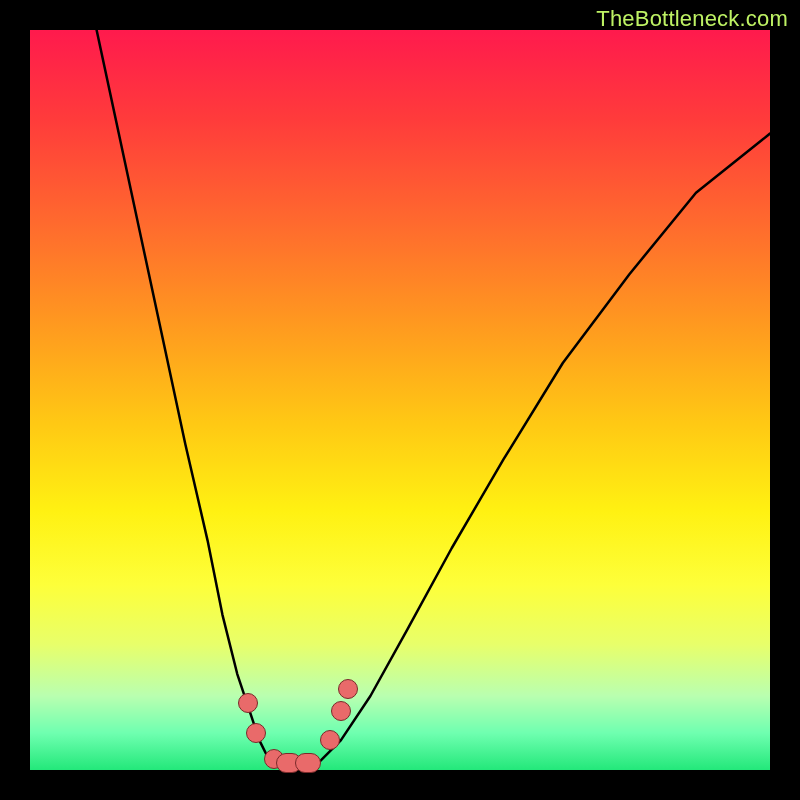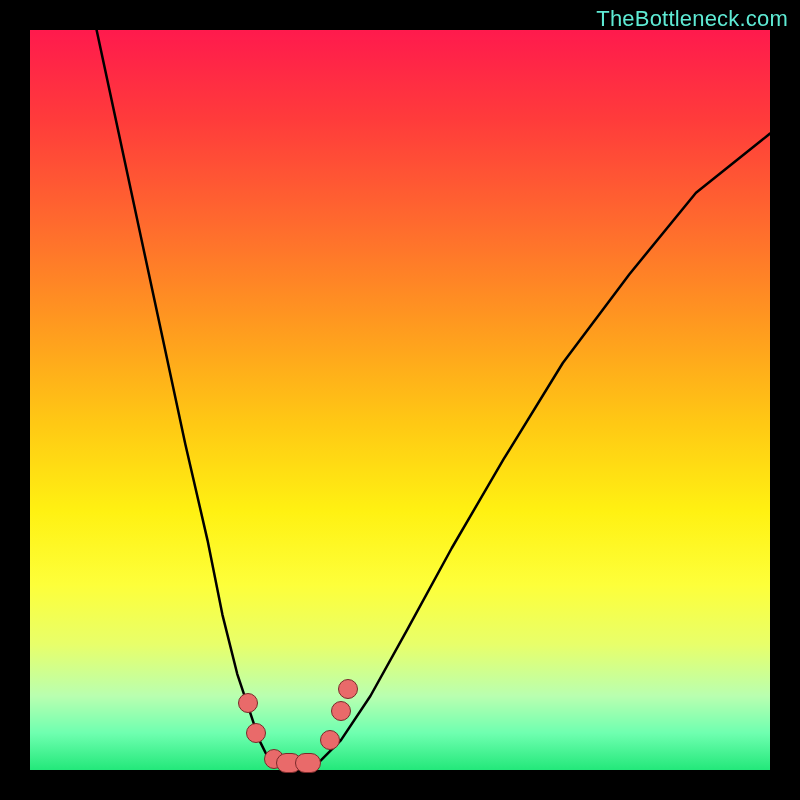--- a/index.html
+++ b/index.html
@@ -27,21 +27,21 @@
       #fdff3a 75%,
       #e8ff6a 83%,
       #b9ffb0 90%,
       #6fffb0 95%,
       #23e87a 100%);
   }
   .watermark {
     position: absolute;
     top: 6px;
     right: 12px;
-    color: #5eead4;
+    color: #bef264;
     font-size: 22px;
     font-weight: 500;
     letter-spacing: 0.2px;
     z-index: 5;
   }
   svg.curve {
     position: absolute;
     left: 0; top: 0;
     width: 740px; height: 740px;
     z-index: 2;

